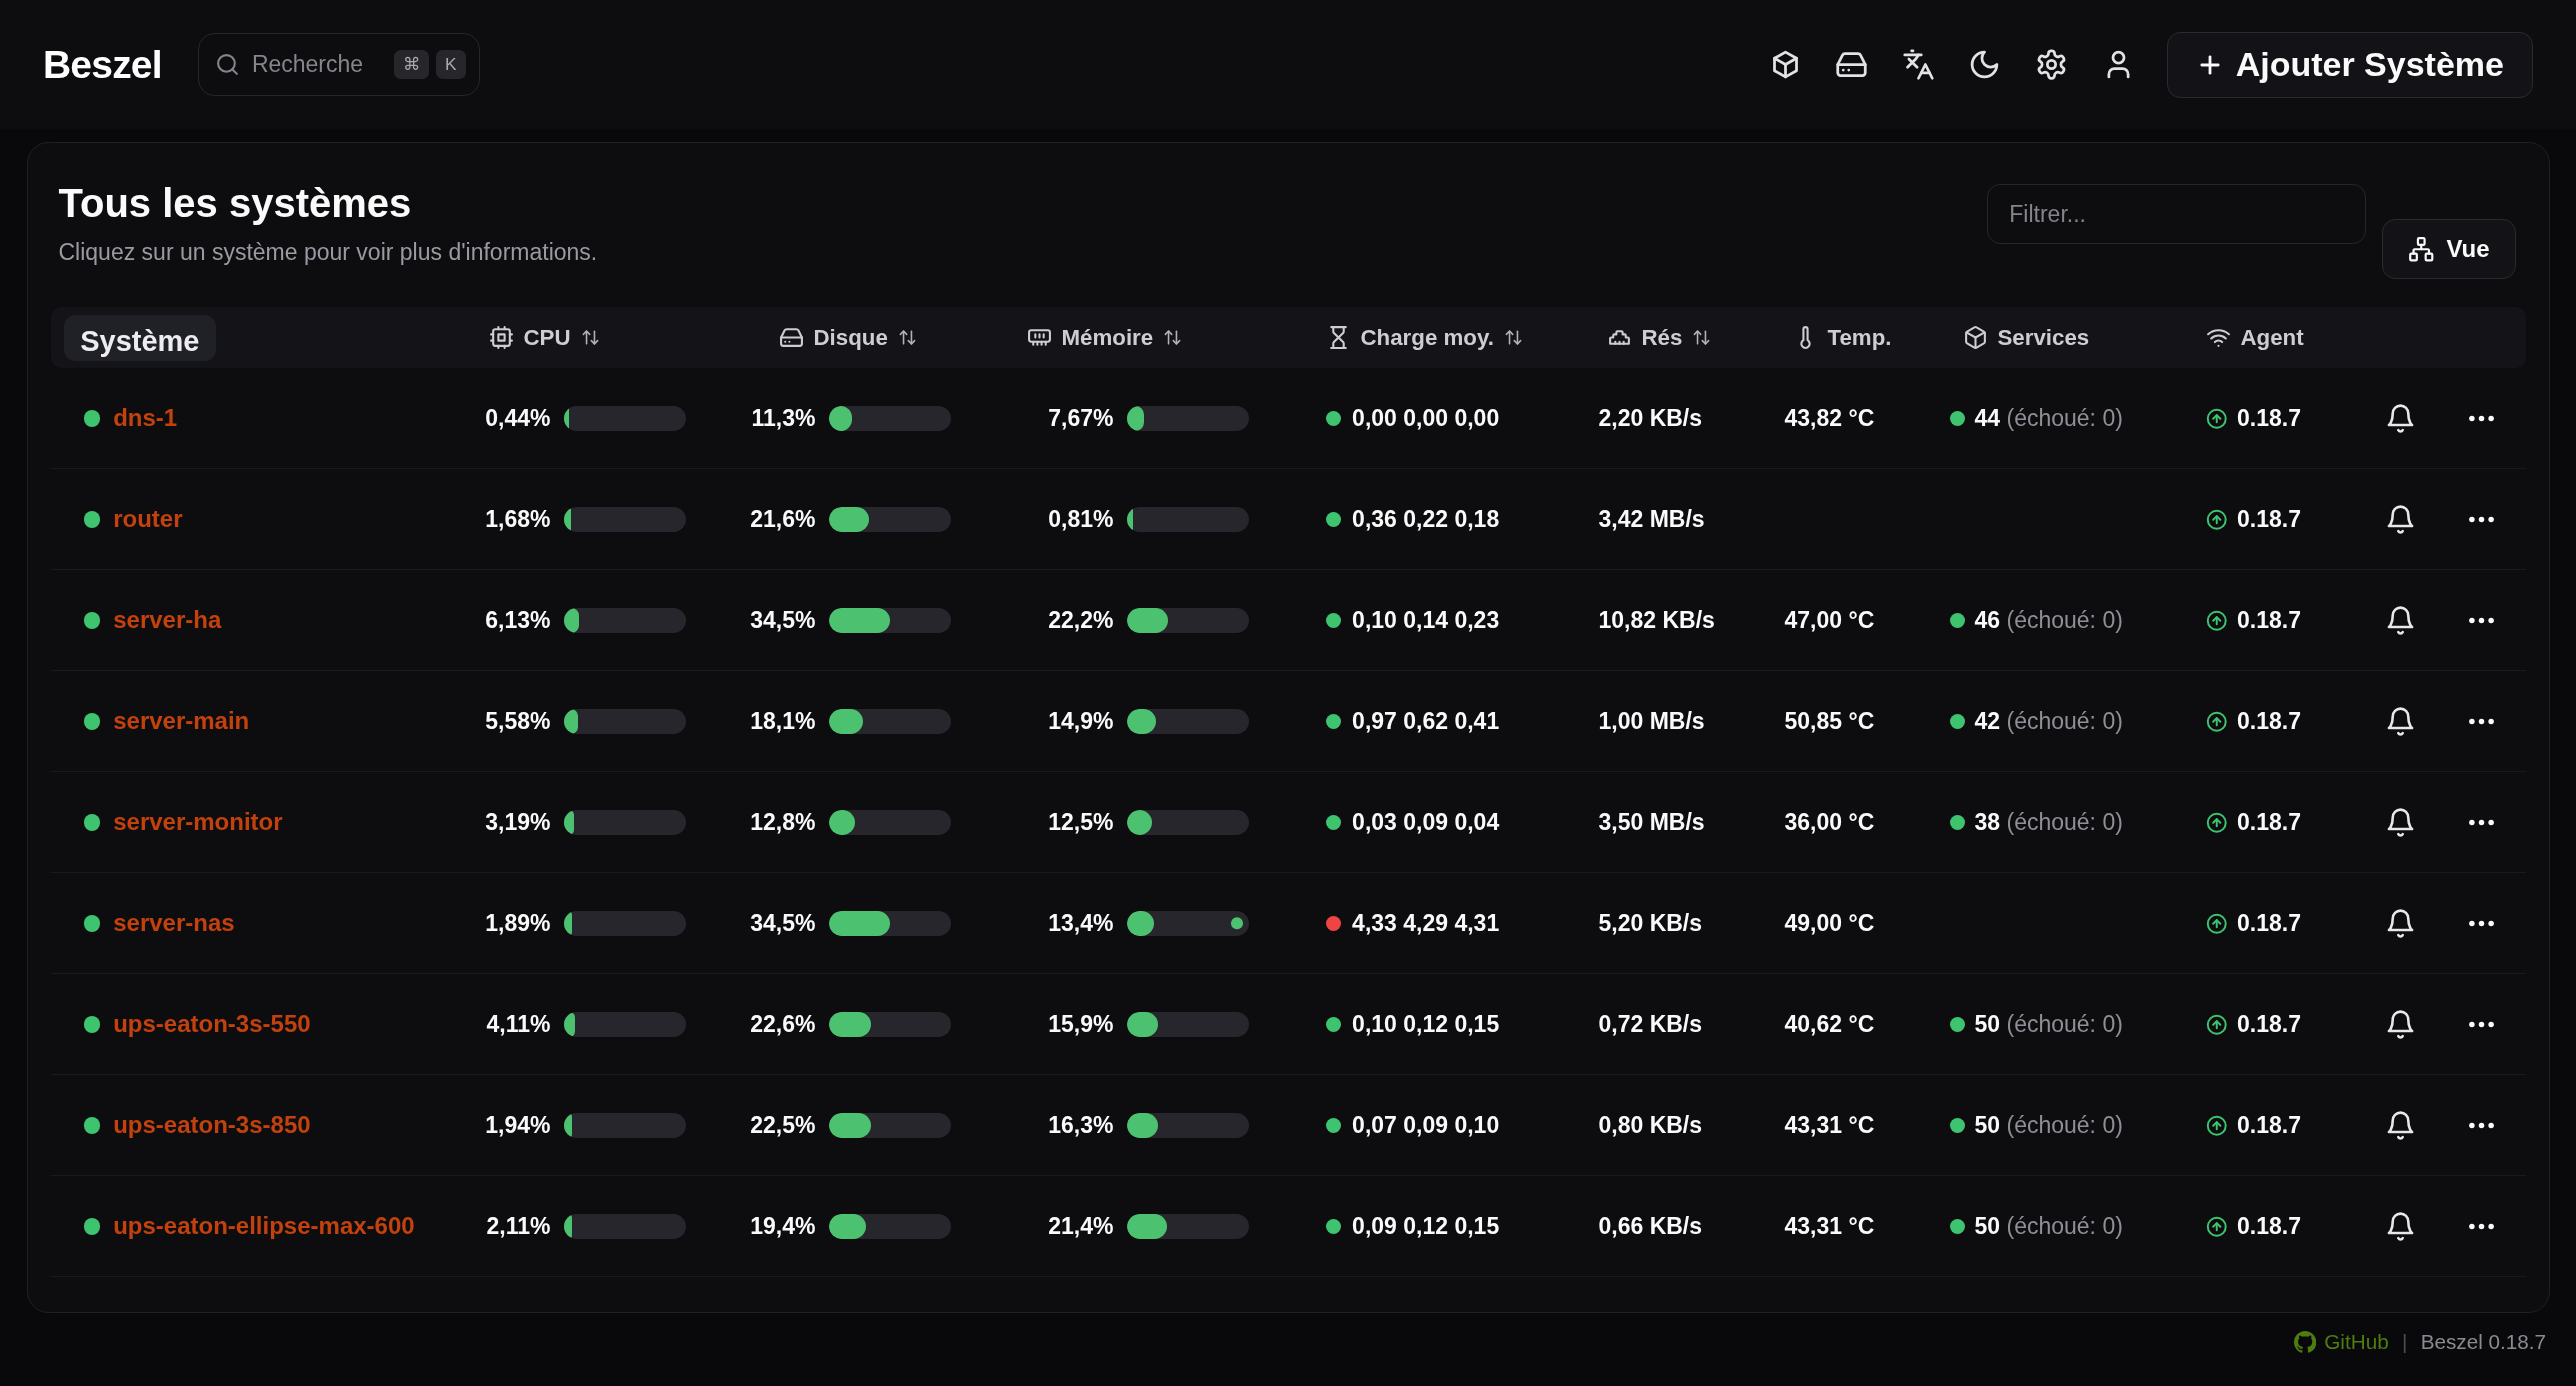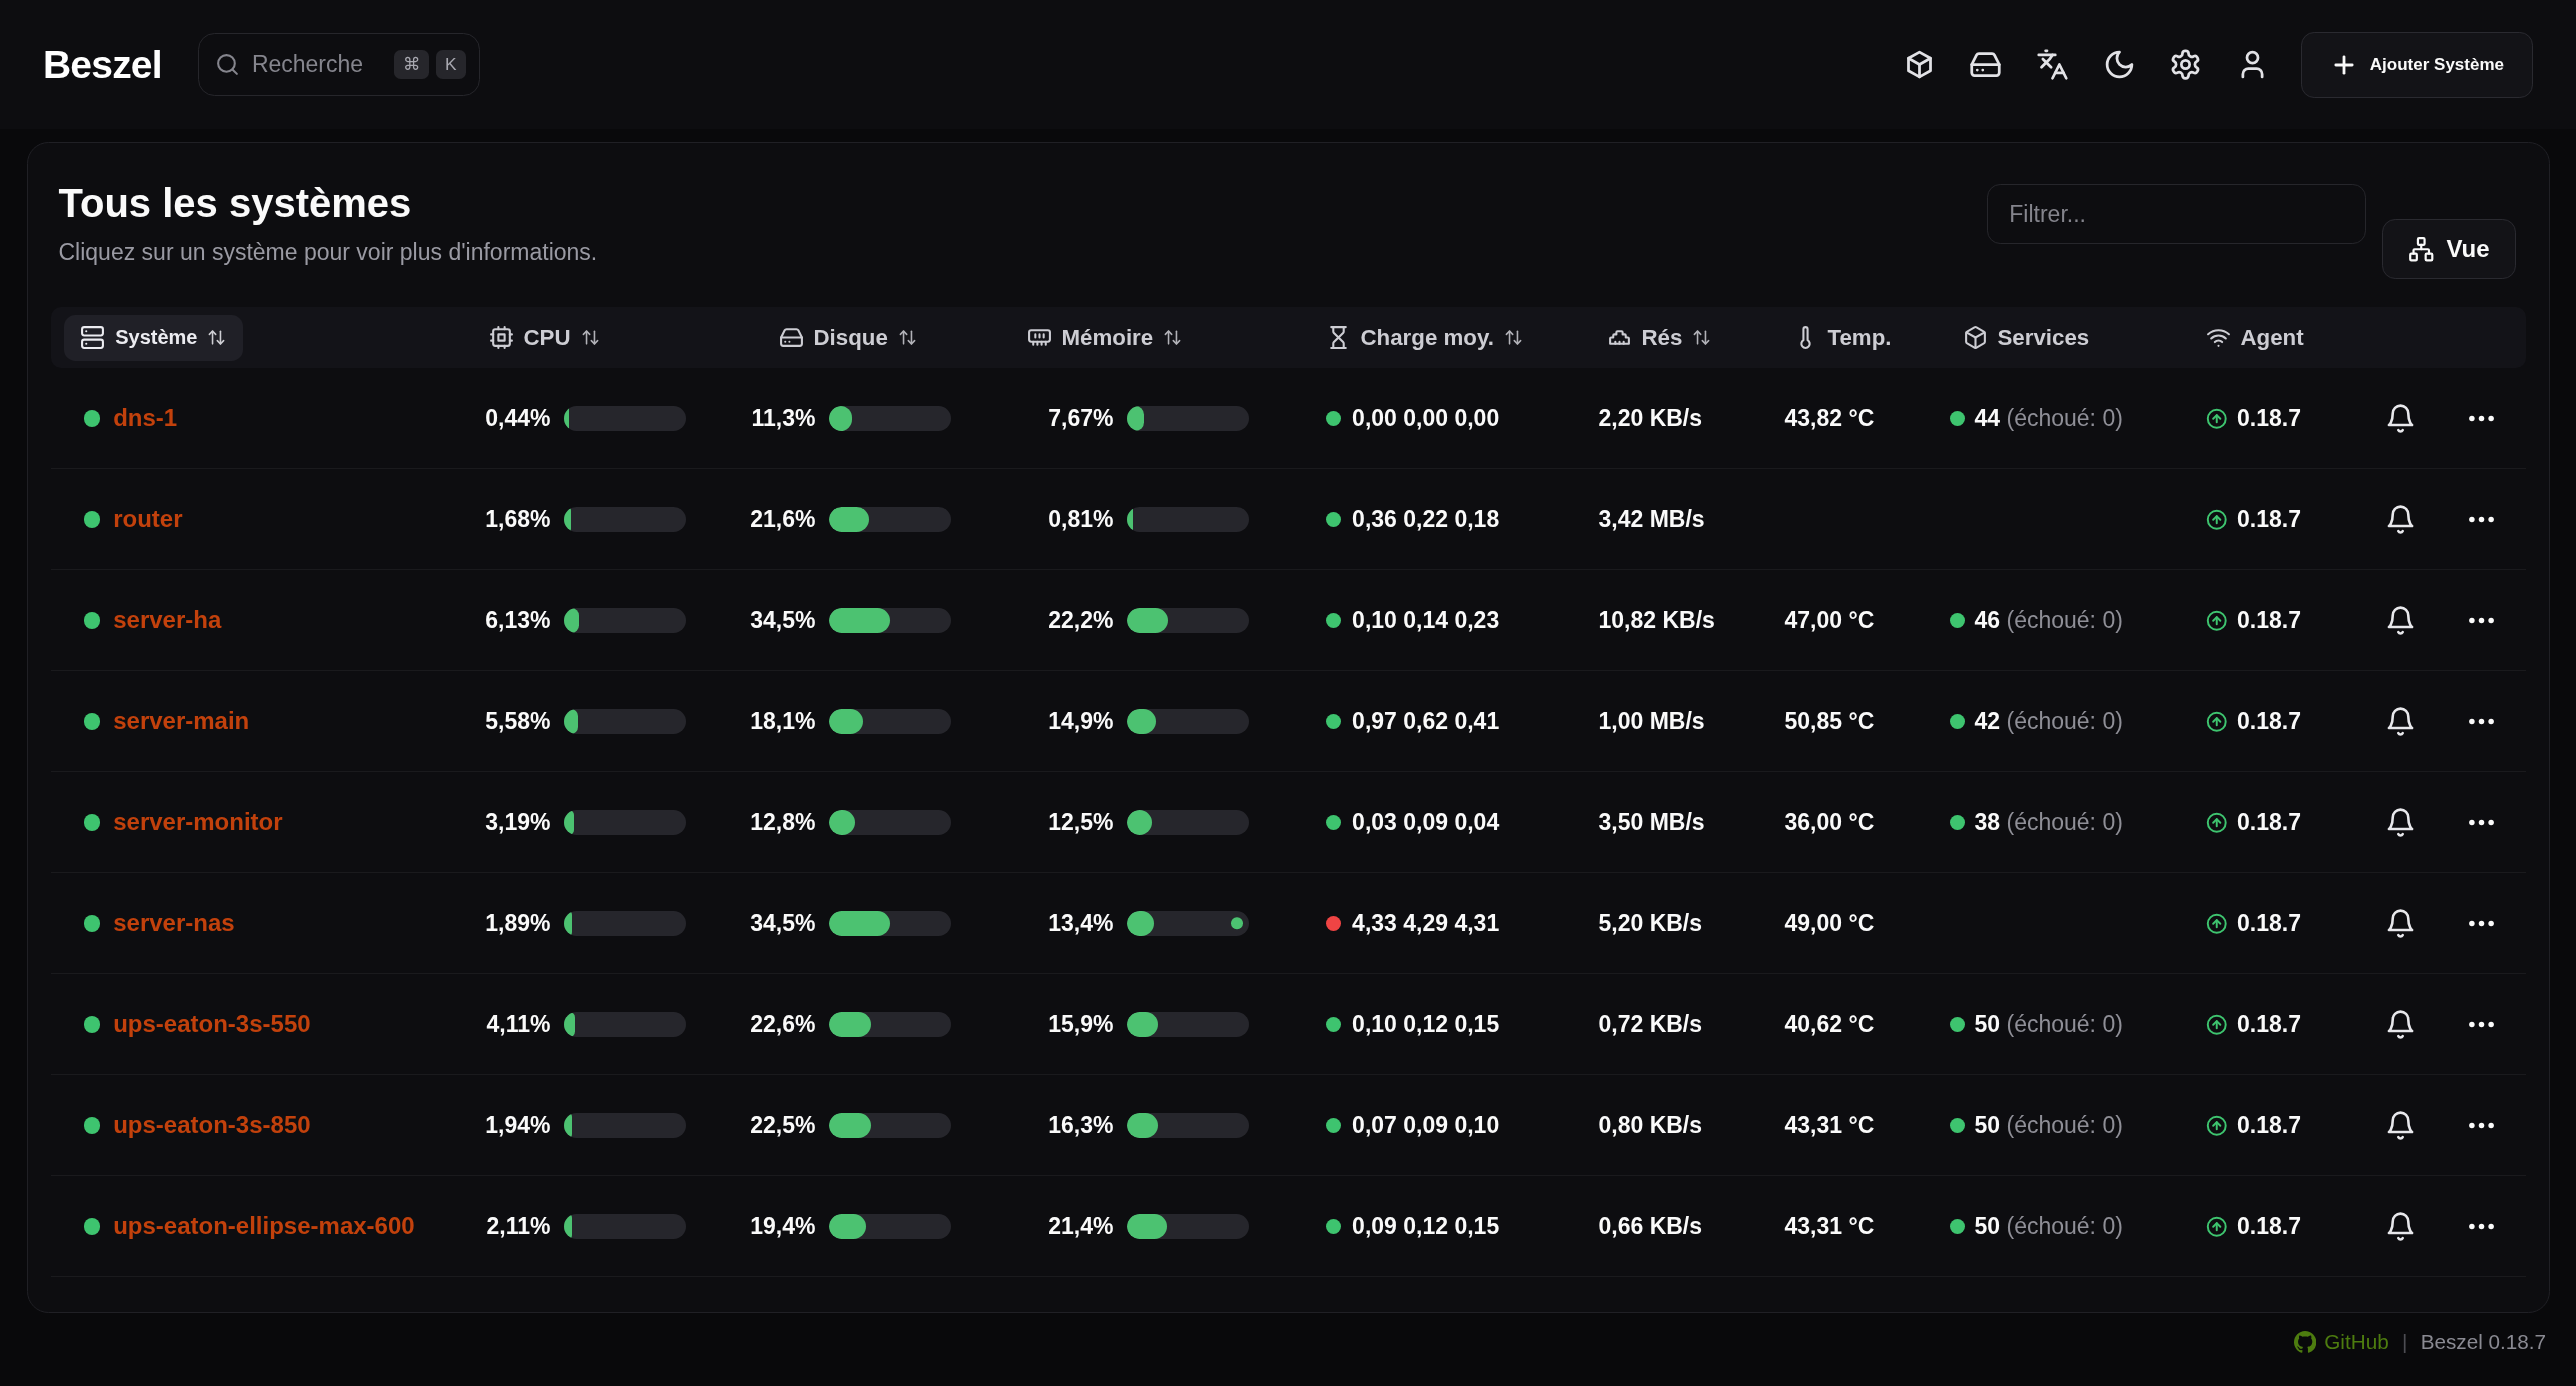--- a/index.html
+++ b/index.html
@@ -43,21 +43,21 @@
   .icon-btn {
     width: 55px; height: 55px;
     display: flex; align-items: center; justify-content: center;
     background: transparent; border: 0; color: #e2e2e6; cursor: pointer;
     border-radius: 11.6px;
   }
   .add-btn {
     margin-left: 21.5px;
     height: 66px; padding: 0 28px;
     background: #131317; border: 1.7px solid #2a2a30; border-radius: 13.2px;
-    color: #fafafa; font-size: 17px; font-weight: 700;
+    color: #fafafa; font-size: 34px; font-weight: 700;
     display: flex; align-items: center; gap: 11.6px; cursor: pointer;
     font-family: "Liberation Sans", sans-serif;
   }
 
   
   .card {
     margin: 13.2px 26.5px 0 26.5px;
     background: #0d0d10;
     border: 1.7px solid #202025;
     border-radius: 21.5px;
@@ -101,22 +101,23 @@
   .th {
     display: flex; align-items: center; gap: 10px;
     color: #cdcdd3; font-size: 22.3px; font-weight: 600;
     height: 100%;
   }
   .th .sort { opacity: .85; }
   .th-pill {
     display: flex; align-items: center; gap: 10px;
     background: #202027; border: 0; border-radius: 11.6px;
     height: 46px; padding: 0 16.5px; cursor: pointer;
-    color: #ececf1; font-size: 20px; font-weight: 600;
+    color: #ececf1; font-size: 29px; font-weight: 600;
     font-family: "Liberation Sans", sans-serif;
+    flex-direction: column;
   }
   .h-sys   { padding-left: 13.2px; }
   .h-cpu   { padding-left: 41px; }
   .h-mem   { padding-left: 41px; }
   .h-disk  { padding-left: 66px; }
   .h-load  { padding-left: 50px; }
   .h-net   { padding-left: 41px; }
   .h-temp  { padding-left: 41px; }
   .h-srv   { padding-left: 33px; }
   .h-agent { padding-left: 20px; }

